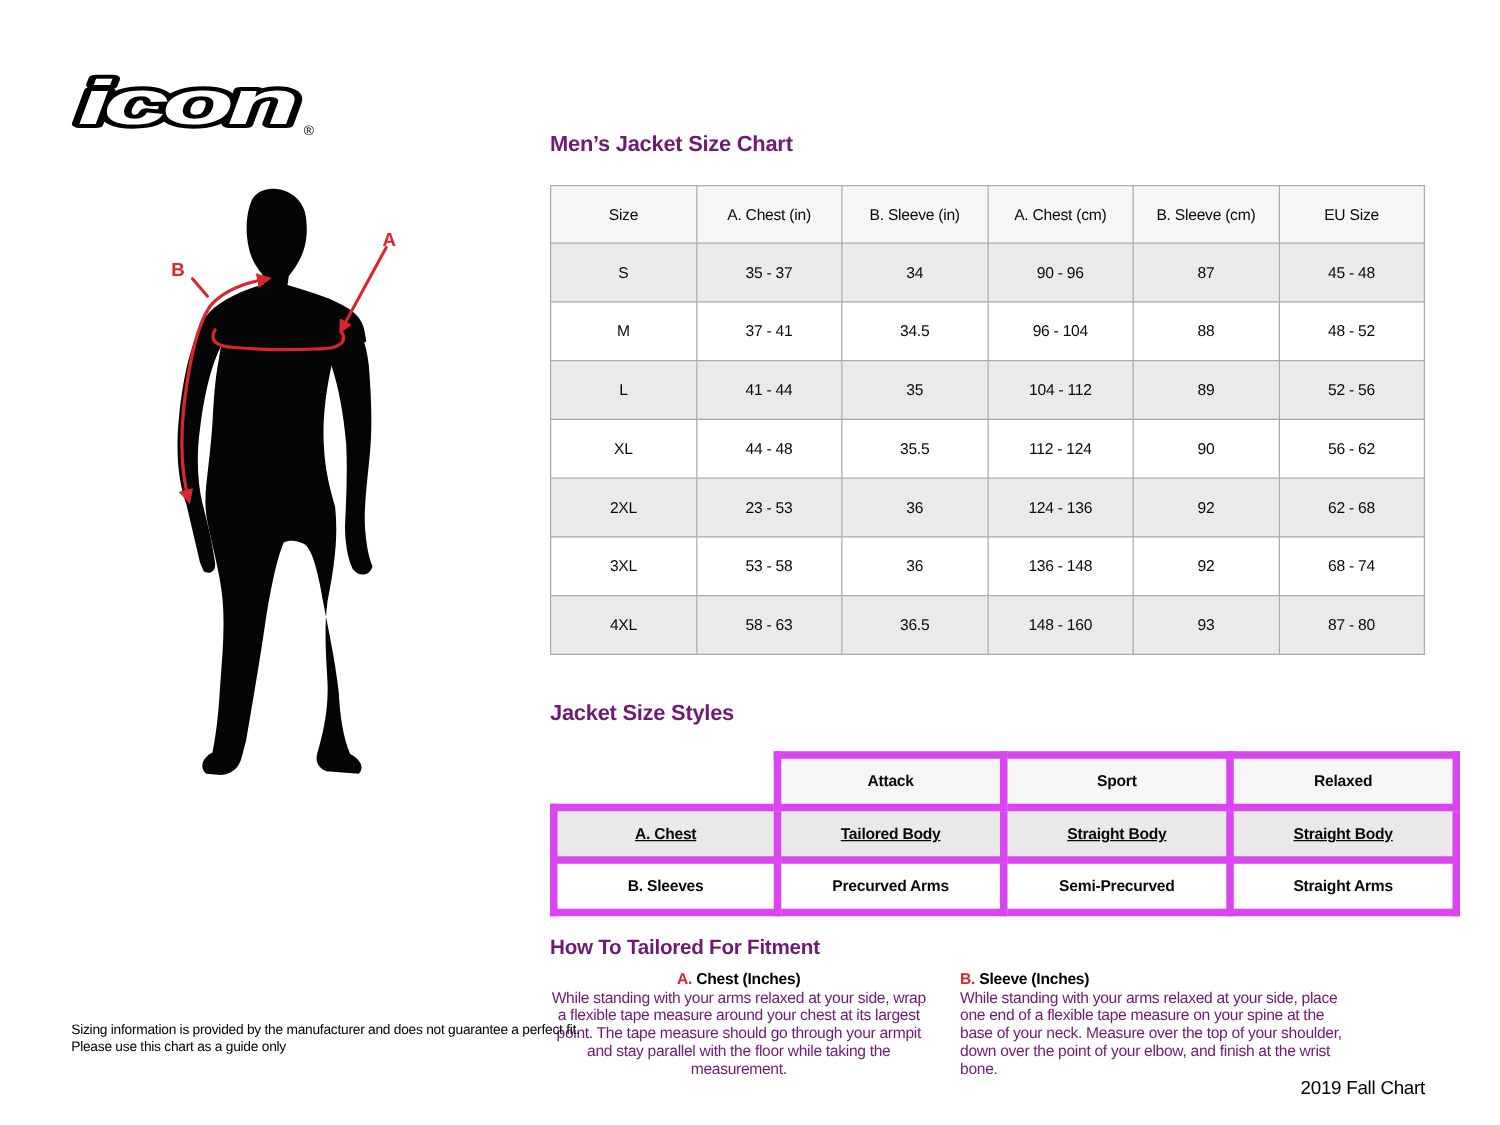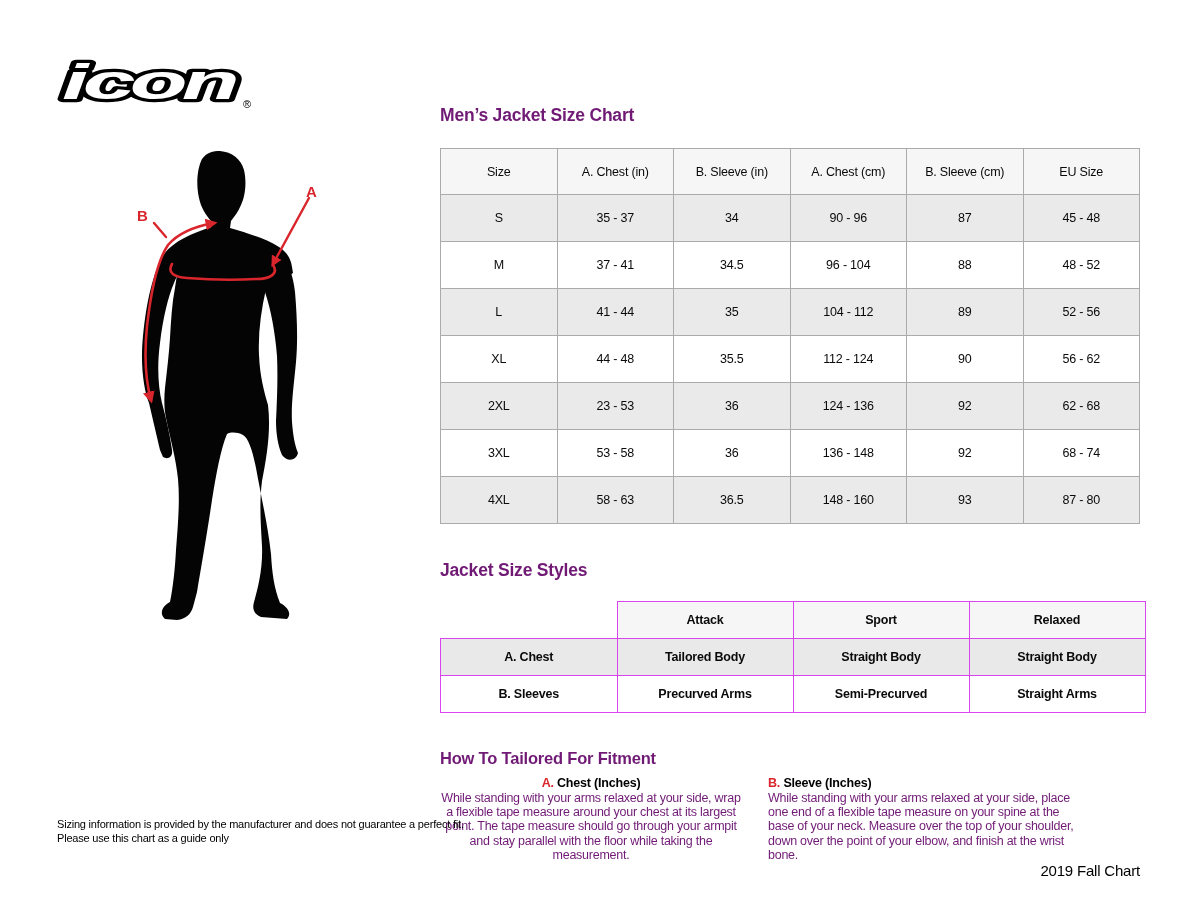--- a/index.html
+++ b/index.html
@@ -28,27 +28,27 @@
     font-size:12.5px;font-weight:normal;letter-spacing:-0.2px;color:#0a0a0a;
     background:#fff;padding:0;
   }
   #size-table thead th{height:45px;background:#f6f6f6;}
   #size-table tbody td{height:46px;}
   #size-table tbody tr.gray td{background:#eaeaea;}
   
   .styles-table-wrap{position:absolute;left:440px;top:601px;}
   #styles-table{width:700px;}
   #styles-table th,#styles-table td{
-    border:1px solid #d946ef;text-align:center;vertical-align:middle;
+    border:6px solid #d946ef;text-align:center;vertical-align:middle;
     font-size:12.5px;font-weight:bold;letter-spacing:-0.2px;color:#0a0a0a;
     background:#fff;padding:0;height:36px;
   }
   #styles-table th{background:#f6f6f6;}
   #styles-table td.corner{border:none;background:transparent;}
-  #styles-table tr.gray td{background:#e9e9e9;}
+  #styles-table tr.gray td{background:#e9e9e9;text-decoration:underline;}
   
   .measure-col{position:absolute;top:776px;}
   .measure-a{left:440px;width:302px;text-align:center;}
   .measure-b{left:768px;width:308px;}
   .measure-label{font-size:12.5px;font-weight:bold;letter-spacing:-0.2px;}
   .measure-label .prefix{color:#d9252c;}
   .measure-text{
     font-size:12.5px;line-height:14.2px;letter-spacing:-0.25px;
     margin-top:1px;color:#701a75;
   }

